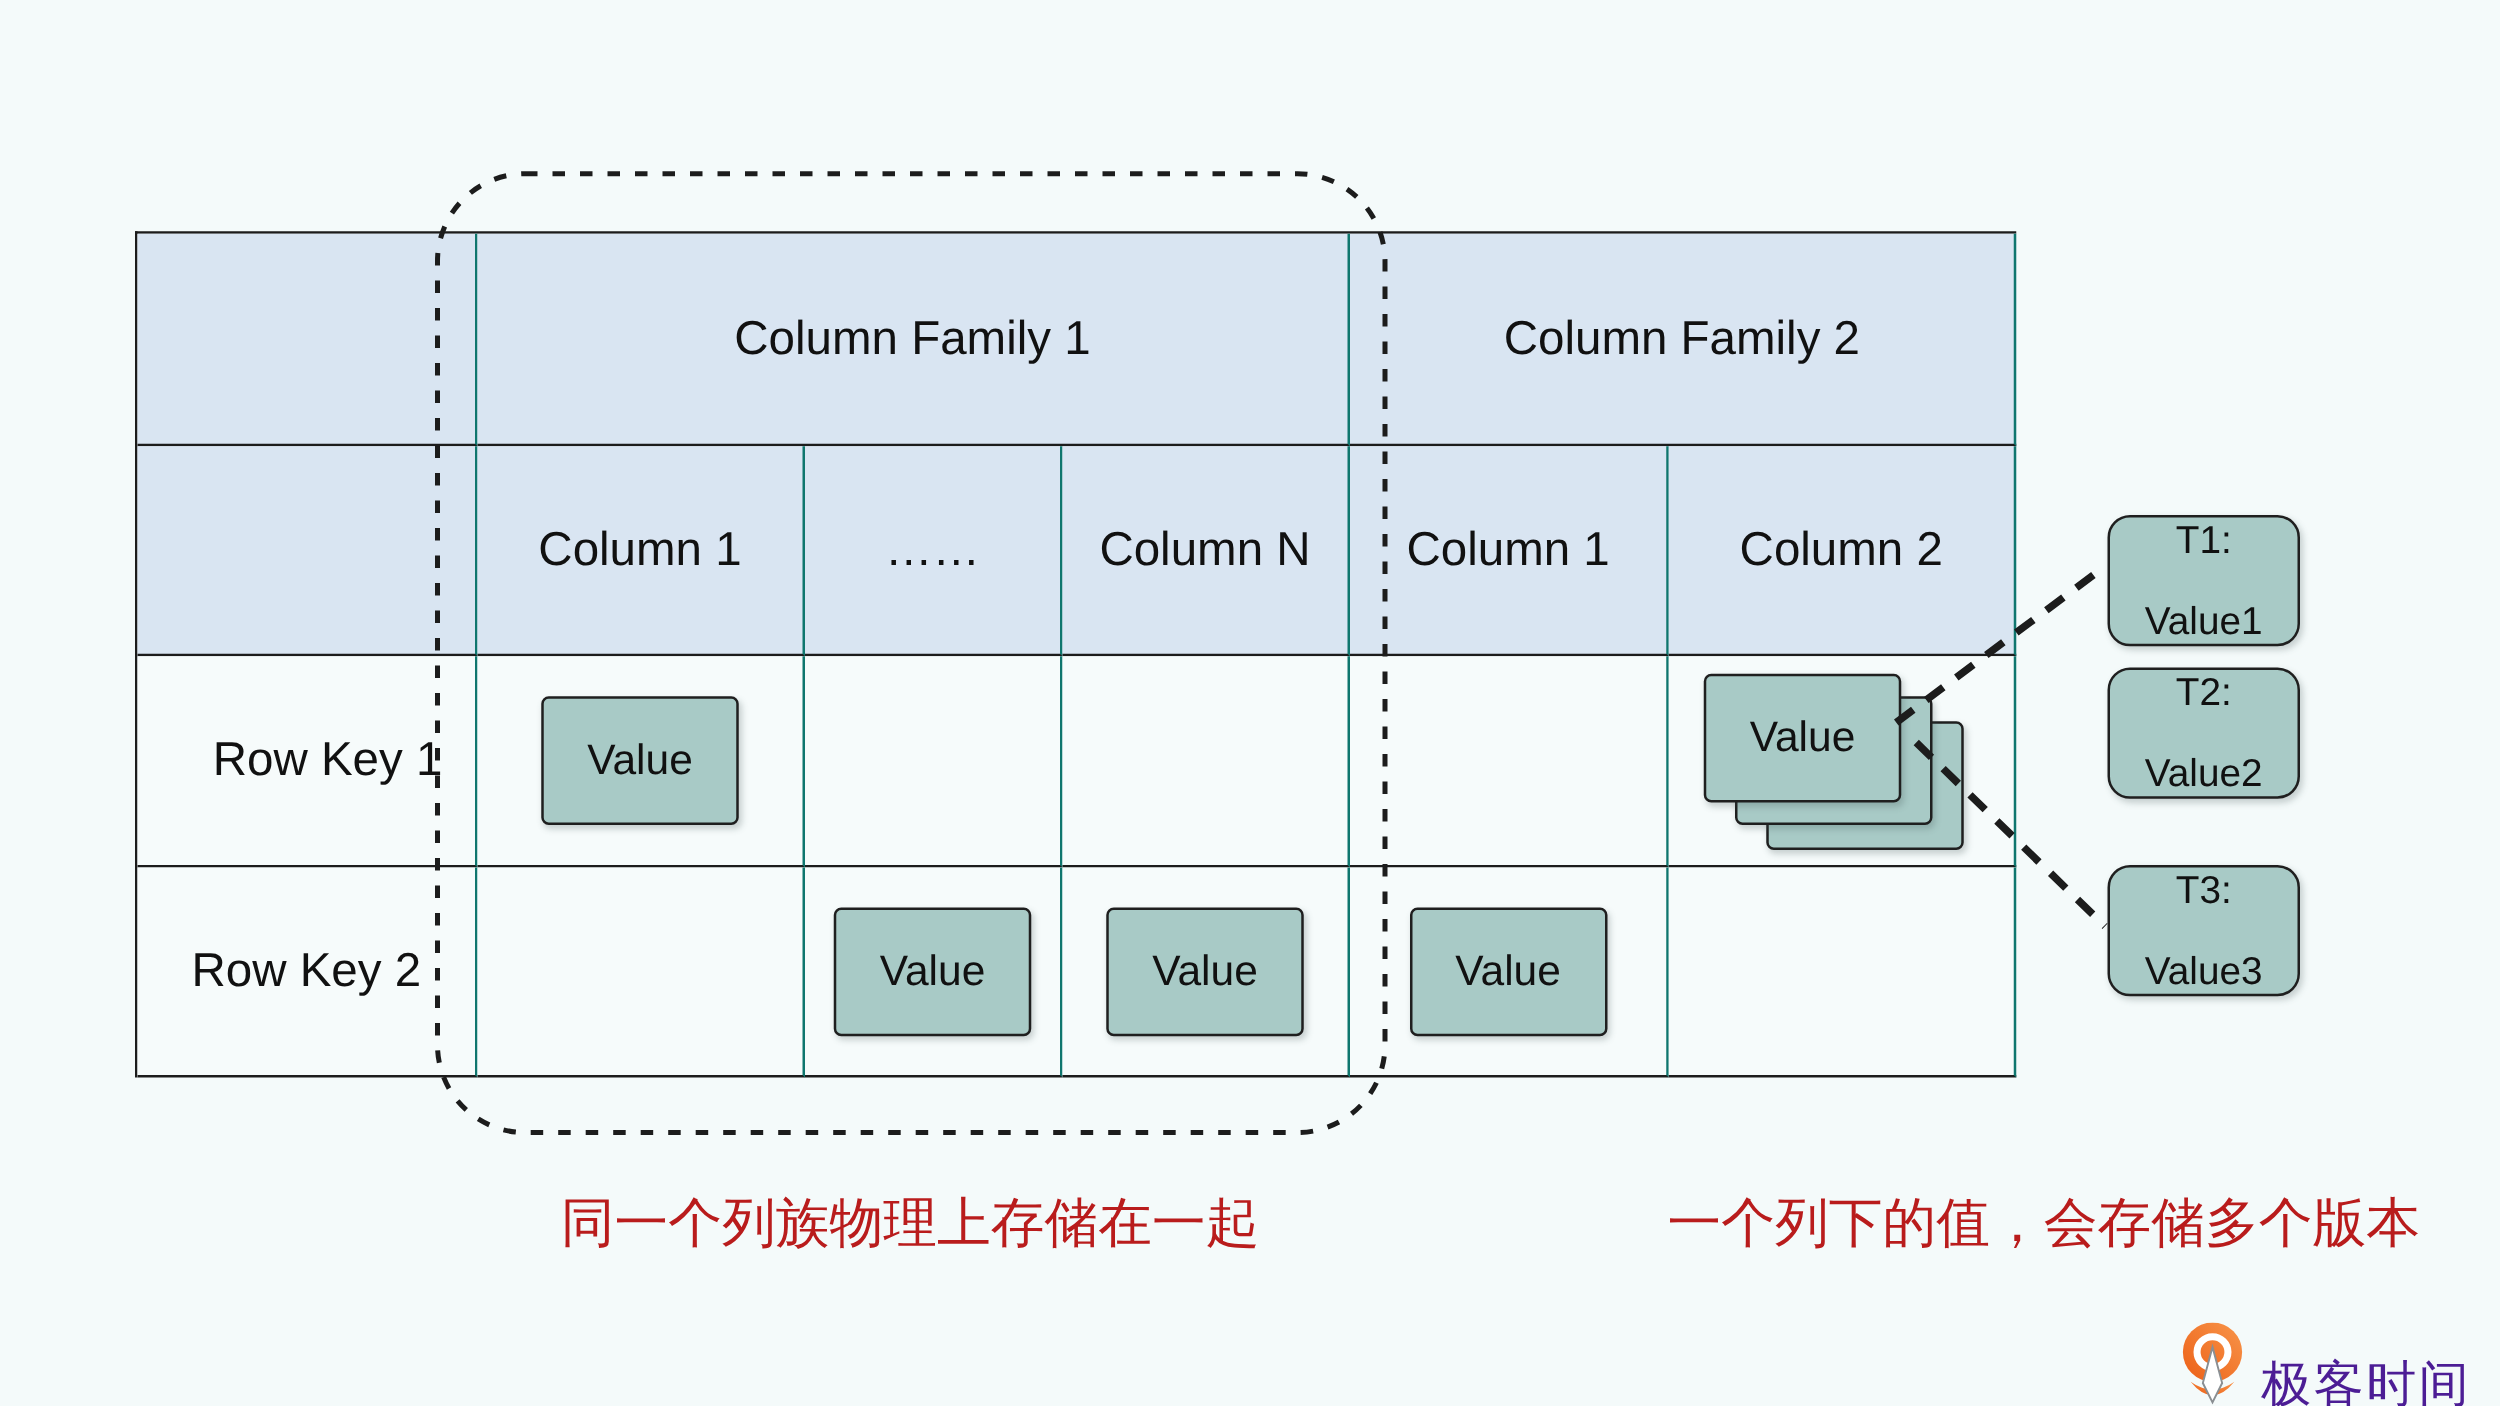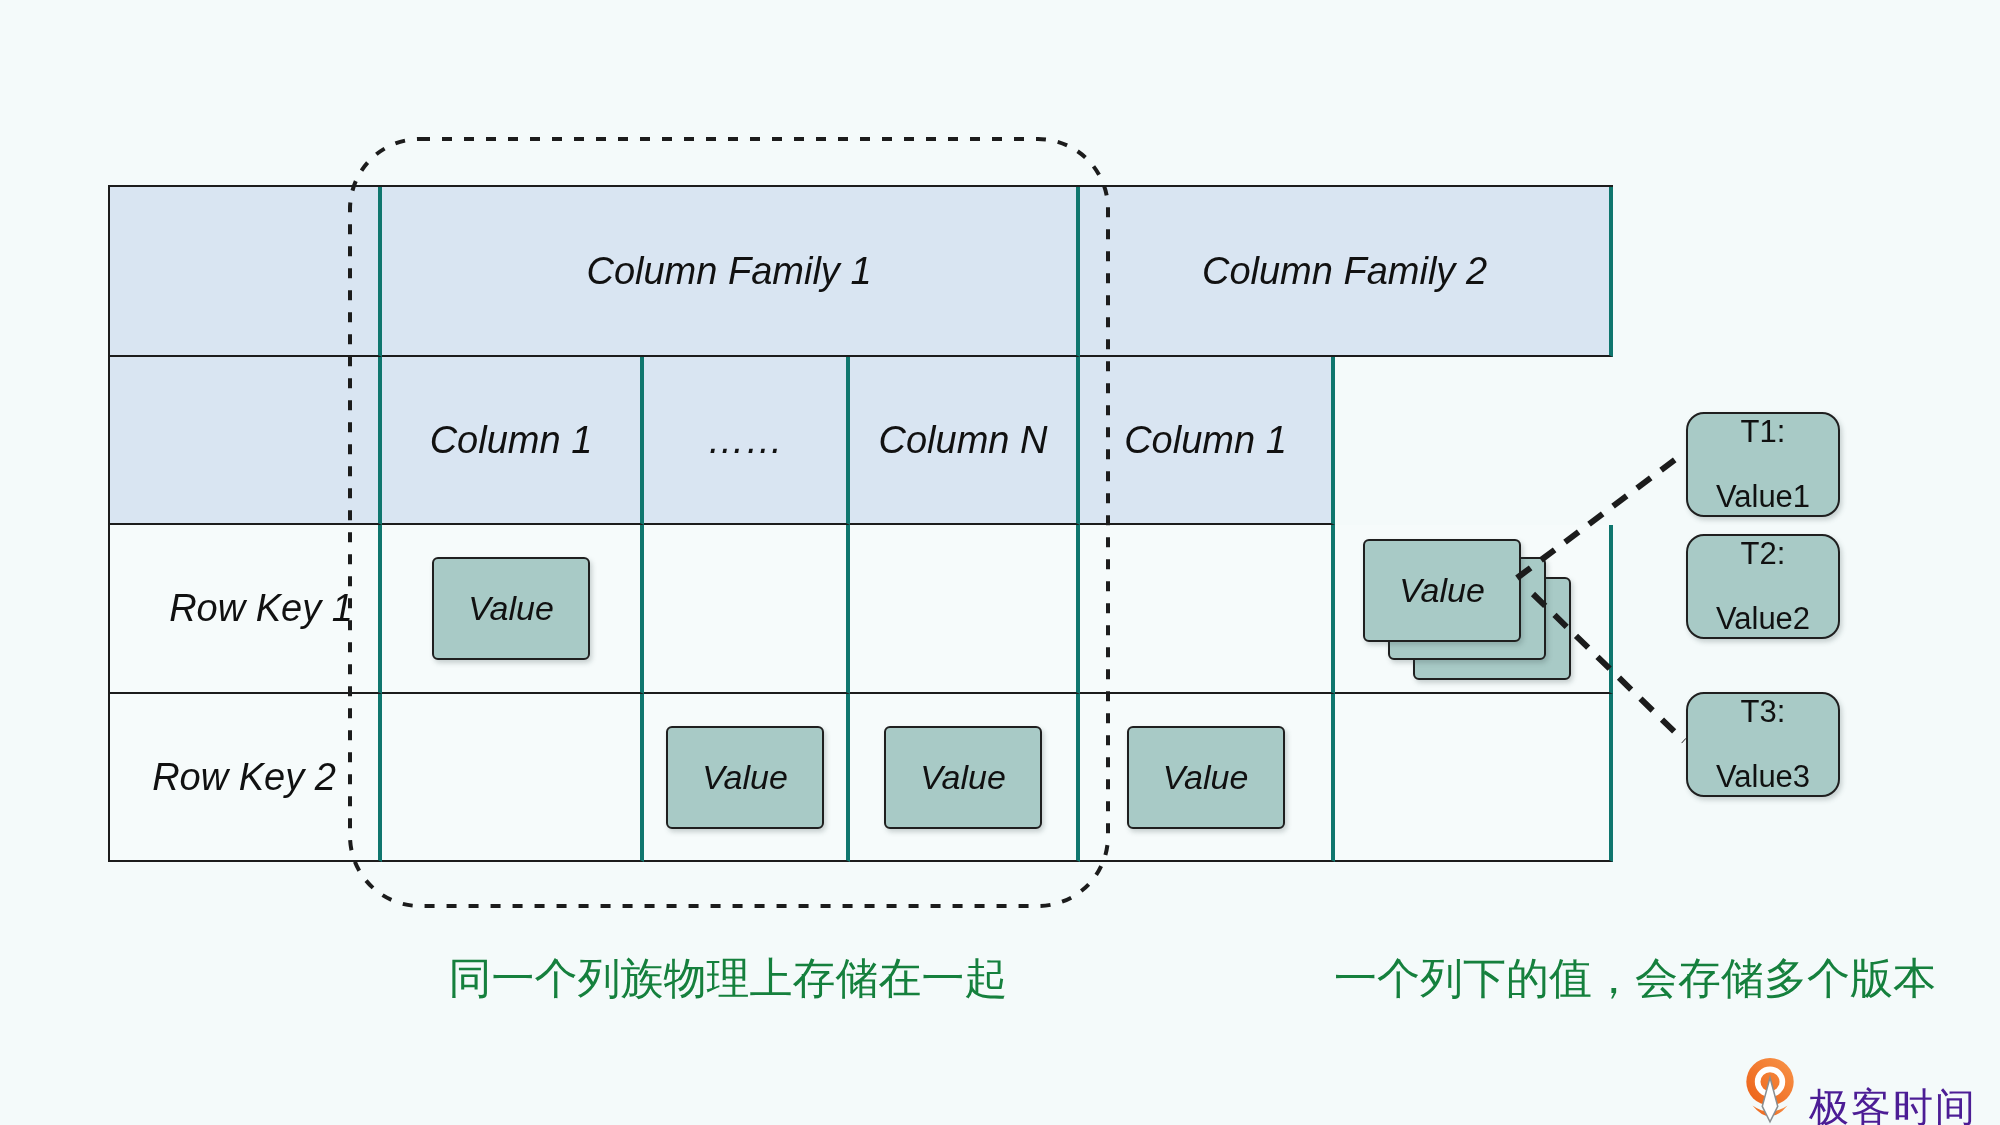--- a/index.html
+++ b/index.html
@@ -20,29 +20,28 @@
     position: absolute;
     left: 108px; top: 185px;
     display: grid;
     grid-template-columns: 272px 262px 206px 230px 255px 278px;
     grid-template-rows: 170px 168px 169px 168px;
     border-left: 2px solid #1c1c1c;
     border-top: 2px solid #1c1c1c;
   }
   .cell {
     box-sizing: border-box;
-    border-right: 4px solid #0f766e;
+    border-right: 2px solid #0f766e;
     border-bottom: 2px solid #1c1c1c;
     display: flex;
     align-items: center;
     justify-content: center;
     font-size: 38px;
     background: #f6fbfb;
     position: relative;
-    font-style: italic;
   }
   .cell.blue { background: #d9e5f2; }
 
   
   .vbox {
     box-sizing: border-box;
     width: 158px; height: 103px;
     background: #a8cac6;
     border: 2px solid #1f1f1f;
     border-radius: 6px;
@@ -87,21 +86,21 @@
     pointer-events: none;
   }
 
   
   .caption {
     position: absolute;
     top: 950px;
     width: 700px;
     text-align: center;
     font-size: 43px;
-    color: #15803d;
+    color: #b91c1c;
     white-space: nowrap;
   }
   .caption-left  { left: 378px; }
   .caption-right { left: 1285px; }
 
   
   .logo {
     position: absolute;
     left: 1744px; top: 1048px;
     display: flex;
@@ -125,20 +124,21 @@
 
     <div class="cell blue" style="grid-column:1; grid-row:1;"></div>
     <div class="cell blue" style="grid-column:2 / span 3; grid-row:1;">Column Family 1</div>
     <div class="cell blue" style="grid-column:5 / span 2; grid-row:1;">Column Family 2</div>
 
     <div class="cell blue" style="grid-column:1; grid-row:2;"></div>
     <div class="cell blue" style="grid-column:2; grid-row:2;">Column 1</div>
     <div class="cell blue" style="grid-column:3; grid-row:2;">……</div>
     <div class="cell blue" style="grid-column:4; grid-row:2;">Column N</div>
     <div class="cell blue" style="grid-column:5; grid-row:2;">Column 1</div>
+    <div class="cell blue" style="grid-column:6; grid-row:2;">Column 2</div>
 
     <div class="cell" style="grid-column:1; grid-row:3;padding-left:34px;">Row Key 1</div>
     <div class="cell" style="grid-column:2; grid-row:3;">
       <div class="vbox">Value</div>
     </div>
     <div class="cell" style="grid-column:3; grid-row:3;"></div>
     <div class="cell" style="grid-column:4; grid-row:3;"></div>
     <div class="cell" style="grid-column:5; grid-row:3;"></div>
     <div class="cell stack-cell" style="grid-column:6; grid-row:3;">
       <div class="vbox stack-back3"></div>

